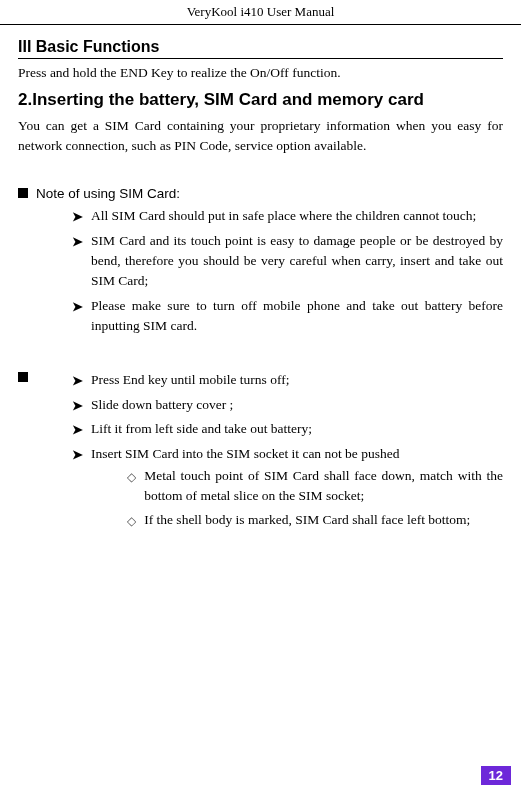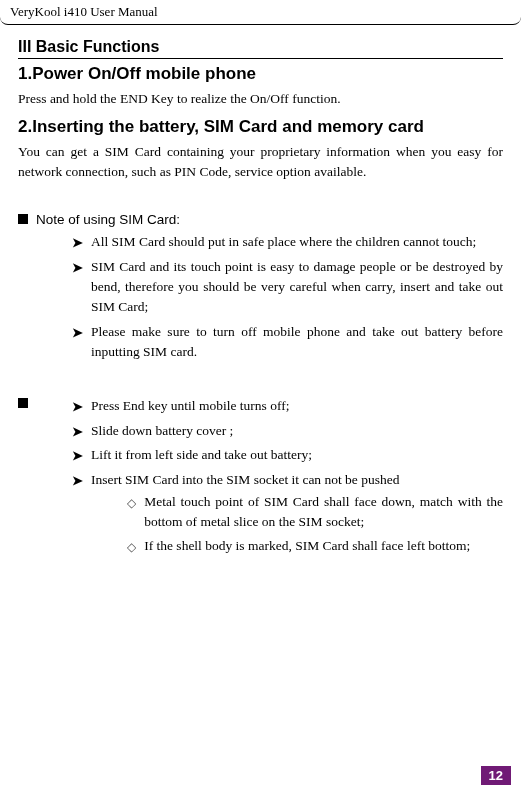--- a/index.html
+++ b/index.html
@@ -12,26 +12,25 @@
       width: 521px;
       min-height: 793px;
       background: #ffffff;
       font-family: "Times New Roman", Times, serif;
       font-size: 14px;
       color: #000000;
       position: relative;
     }
 
     .page-header {
-      text-align: left;
+      text-align: center;
       border-bottom: 1px solid #000;
       padding: 4px 10px;
       font-size: 13px;
       font-family: "Times New Roman", Times, serif;
-      border-radius: 8px;
     }
 
     .page-content {
       padding: 8px 18px 40px 18px;
     }
 
     .section-title-h3 {
       font-size: 16px;
       font-weight: bold;
       font-family: Arial, sans-serif;
@@ -152,21 +151,21 @@
       font-family: "Times New Roman", Times, serif;
       font-size: 13.5px;
       line-height: 1.5;
       text-align: justify;
     }
 
     .page-number-box {
       position: absolute;
       bottom: 8px;
       right: 10px;
-      background: #701a75;
+      background: #6d28d9;
       color: #fff;
       font-size: 13px;
       font-family: Arial, sans-serif;
       padding: 2px 8px;
       font-weight: bold;
     }
 
     .divider {
       border: none;
       border-top: 1px solid #000;
@@ -181,23 +180,20 @@
 </div>
 
 <div class="page-content">
 
   <div class="section-title-h3">
     <span>III Basic Functions</span>
   </div>
 
   <hr class="divider">
 
-  <div class="section-title-h4">
-    <span>1.Power On/Off mobile phone</span>
-  </div>
 
   <p class="para">
     <span>Press and hold the END Key to realize the On/Off function.</span>
   </p>
 
   <div class="section-title-h4">
     <span>2.Inserting  the  battery,  SIM  Card  and memory card</span>
   </div>
 
   <p class="para">

